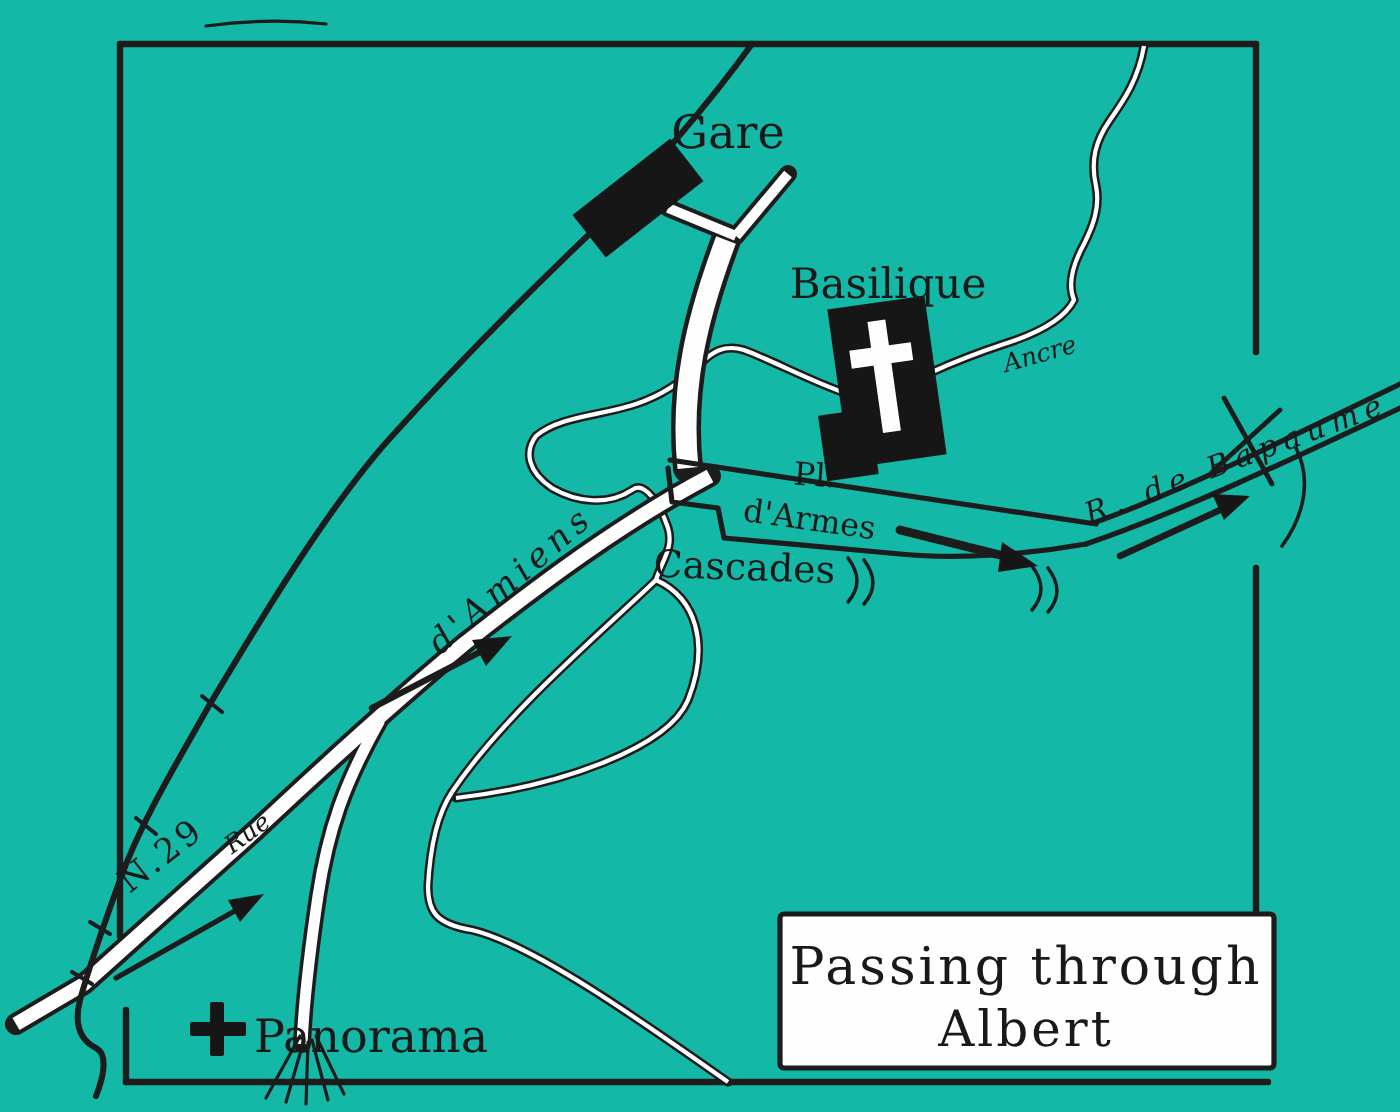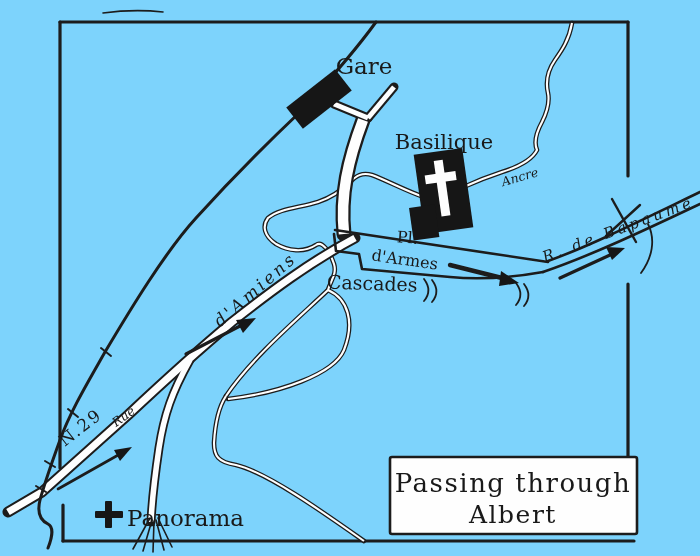--- a/index.html
+++ b/index.html
@@ -1,16 +1,16 @@
 <!DOCTYPE html>
 <html><head>
 <meta charset="utf-8">
 <style>
   html,body{margin:0;padding:0;background:#ffffff;}
-  .stage{position:relative;width:700px;height:556px;background:#7dd3fc;overflow:hidden;
+  .stage{position:relative;width:700px;height:556px;background:#14b8a6;overflow:hidden;
          font-family:"DejaVu Serif", "Liberation Serif", serif;}
   svg{display:block}
   .ink{stroke:#1c1c1c;fill:none;stroke-linecap:round;stroke-linejoin:round;}
   .paper{stroke:#fefefe;fill:none;stroke-linecap:butt;stroke-linejoin:round;}
   .blk{fill:#161616;stroke:none;}
   .lbl{font-family:"DejaVu Serif","Liberation Serif",serif;fill:#191919;}
   .it{font-style:italic;}
   .mid{text-anchor:middle;}
 </style>
 </head>

